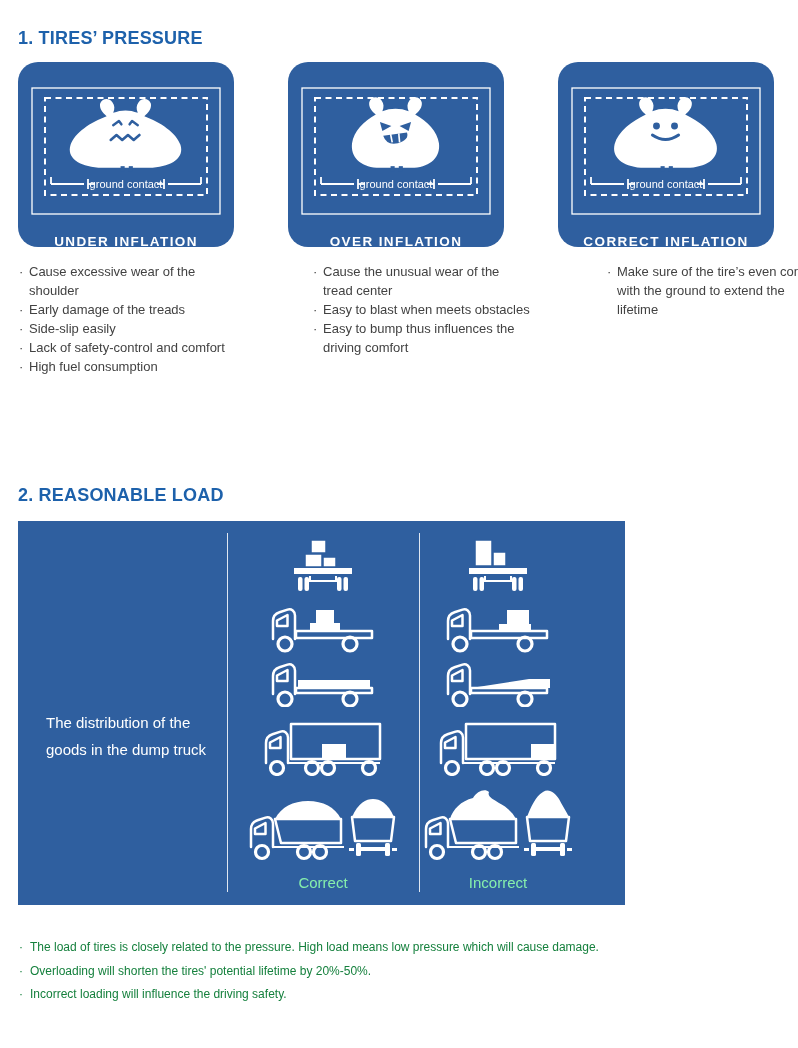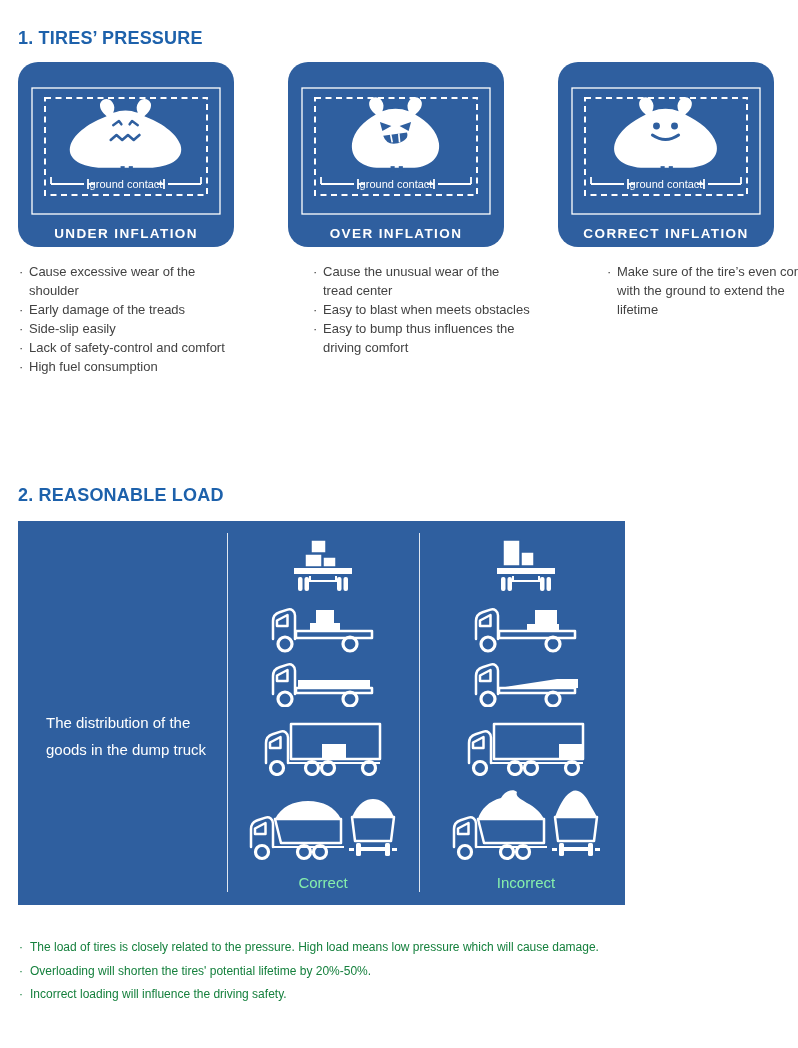--- a/index.html
+++ b/index.html
@@ -9,37 +9,37 @@
 
   .sec-heading { position:absolute; left:18px; color:#1d61ab; font-size:18px;
                  font-weight:bold; letter-spacing:0.2px; }
   #heading1 { top:28px; }
   #heading2 { top:485px; }
 
   
   .cards { position:absolute; left:18px; top:62px; display:flex; gap:54px; }
   .card { width:216px; height:185px; background:#2f5f9f;border-radius:20px; }
   .card svg.illu { display:block; margin:25px auto 0; }
-  .card .caption { text-align:center; margin-top:11px; color:#ffffff; font-weight:bold;
+  .card .caption { text-align:center; margin-top:19px; color:#ffffff; font-weight:bold;
                    font-size:13.5px; letter-spacing:1.4px; }
 
   .notes { position:absolute; left:18px; top:262px; display:flex; gap:74px;
            color:#424242; font-size:13px; line-height:19px; }
   .notes ul { width:220px; list-style:none; }
   .notes li { position:relative; padding-left:11px; }
   .notes li::before { content:"·"; position:absolute; left:1px; top:0; }
 
   
   .panel { position:absolute; left:18px; top:521px; width:607px; height:384px; background:#2f5f9f; }
   .vline { position:absolute; top:12px; bottom:13px; width:1px; background:rgba(255,255,255,.85); }
   .v1 { left:209px; } .v2 { left:401px; }
   .rowlabel { position:absolute; left:28px; width:168px; color:#ffffff; font-size:15px; line-height:27px; }
   .l1 { top:30px; } .l2 { top:188px; }
   .icon { position:absolute; transform:translateX(-50%); line-height:0; }
-  .colC { left:305px; } .colI { left:508px; }
+  .colC { left:305px; } .colI { left:480px; }
   .r1 { top:14px; } .r2 { top:76px; } .r3 { top:136px; } .r4 { top:192px; } .r5 { top:264px; }
   .collabel { position:absolute; top:353px; transform:translateX(-50%); color:#86efac; font-size:15px; }
 
   .bottom-notes { position:absolute; left:18px; top:936px; width:585px; list-style:none;
                   color:#15803d; font-size:12px; line-height:23.5px; }
   .bottom-notes li { position:relative; padding-left:12px; }
   .bottom-notes li::before { content:"·"; position:absolute; left:1px; top:0; }
 
   svg .stroke { stroke:#ffffff; stroke-width:2.5; fill:none; stroke-linejoin:round; stroke-linecap:round; }
   svg .wheel  { stroke:#ffffff; stroke-width:3.2; fill:none; }

